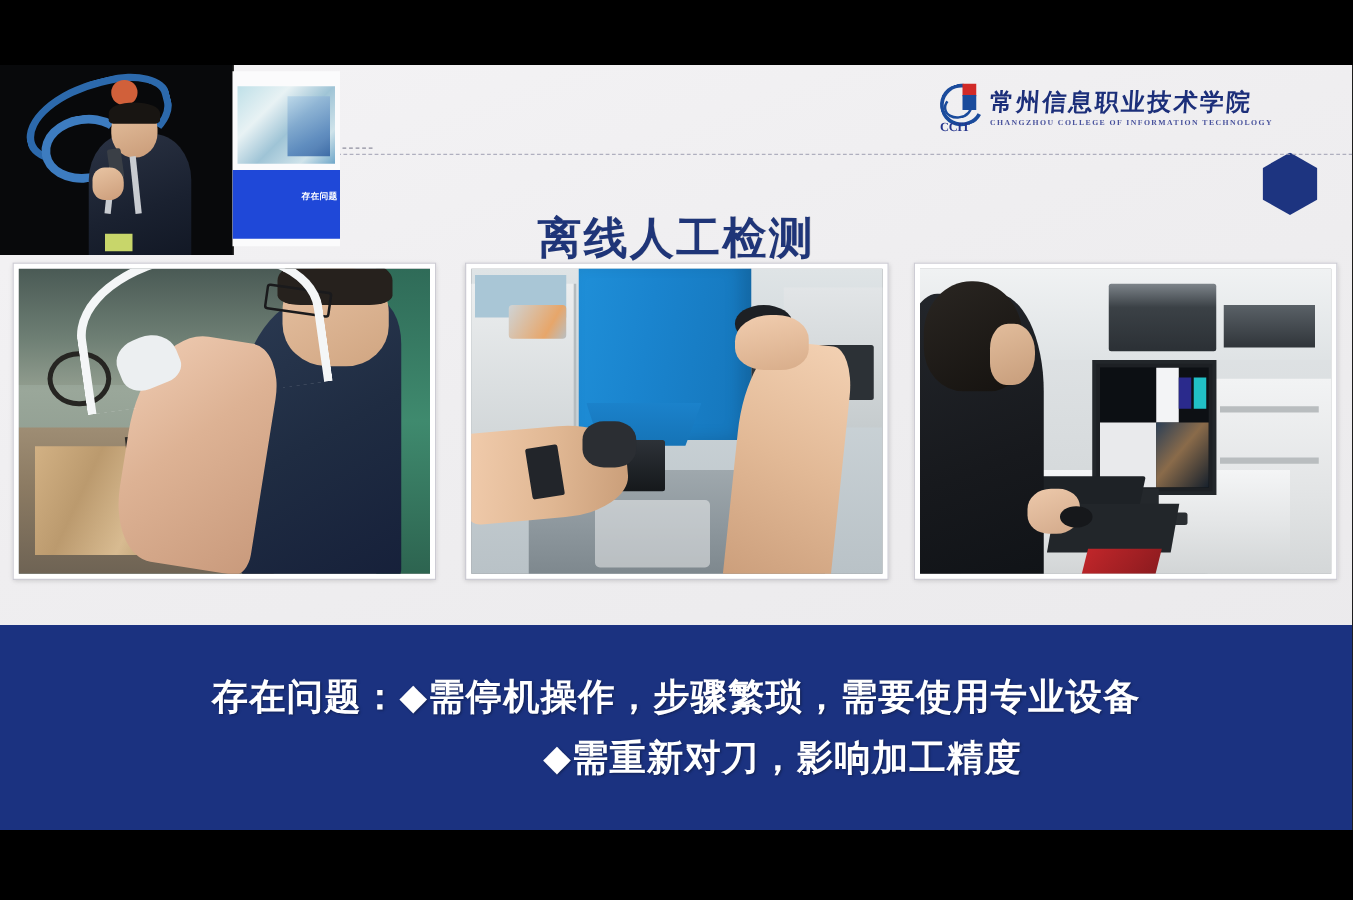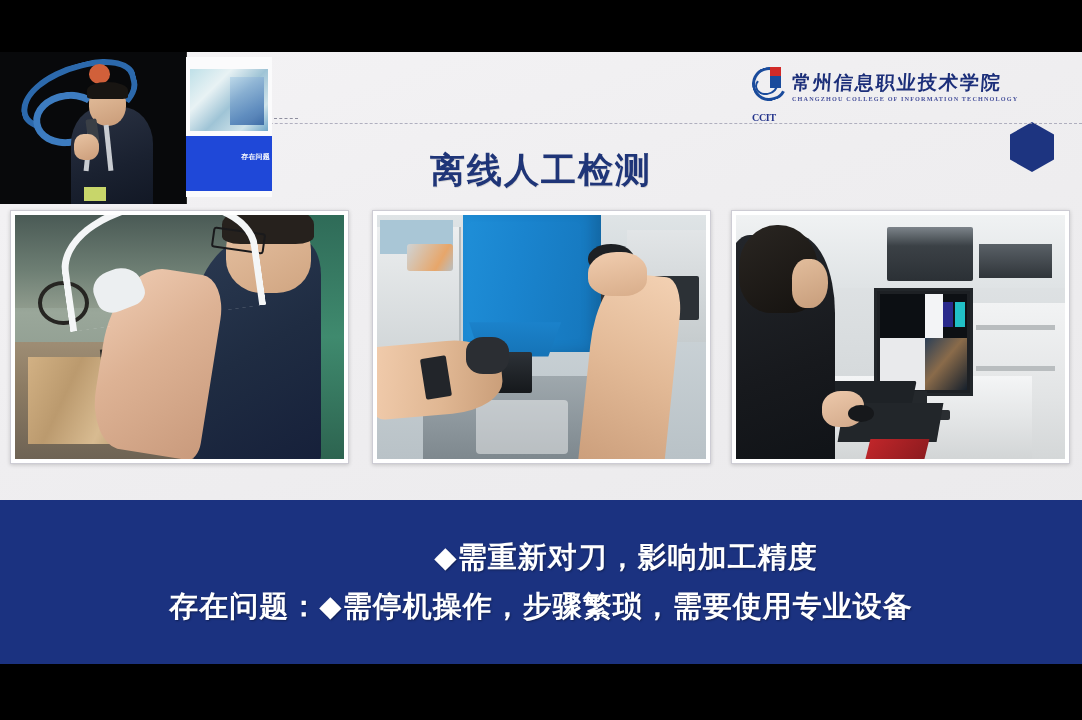--- a/index.html
+++ b/index.html
@@ -89,21 +89,21 @@
     background: #d12a28;
   }
   .logo-mark .mark-blue {
     position: absolute;
     left: 18px; top: 9px;
     width: 11px; height: 12px;
     background: #1a4b9c;
   }
   .logo-mark .mark-ccit {
     position: absolute;
-    left: 0px; top: 45px;
+    left: 0px; top: 30px;
     font-size: 10px;
     font-weight: bold;
     letter-spacing: -0.3px;
     color: #24348c;
     font-family: "Liberation Serif", serif;
   }
   .logo-text {
     display: flex;
     flex-direction: column;
     justify-content: center;
@@ -152,20 +152,21 @@
     justify-content: center;
     gap: 14px;
   }
   .slide-title {
     font-size: 35px;
     font-weight: bold;
     color: #1f3578;
     letter-spacing: 2px;
     font-family: "DejaVu Sans", "Liberation Sans", sans-serif;
     text-shadow: 0.5px 0.5px 0 rgba(0,0,0,0.12);
+    margin-top: 20px;
   }
   .title-badge {
     font-size: 19px;
     font-weight: bold;
     color: #e0251f;
     letter-spacing: 0.5px;
     font-family: "DejaVu Sans", "Liberation Sans", sans-serif;
   }
 
   
@@ -715,22 +716,22 @@
           <div class="p3-face"></div>
           <div class="p3-hand"></div>
           <div class="p3-mouse"></div>
           <div class="p3-red"></div>
         </div>
       </div>
 
     </div>
 
     <div class="bottom-band">
+      <div class="band-line line1">存在问题：◆需停机操作，步骤繁琐，需要使用专业设备</div>
       <div class="band-line line2">◆需重新对刀，影响加工精度</div>
-      <div class="band-line line1">存在问题：◆需停机操作，步骤繁琐，需要使用专业设备</div>
     </div>
 
   </div>
 
   <div class="pip">
     <div class="pip-bg"></div>
     <div class="pip-logo-swoosh"></div>
     <div class="pip-logo-e"></div>
     <div class="pip-logo-ball"></div>
     <div class="pip-person-body"></div>

